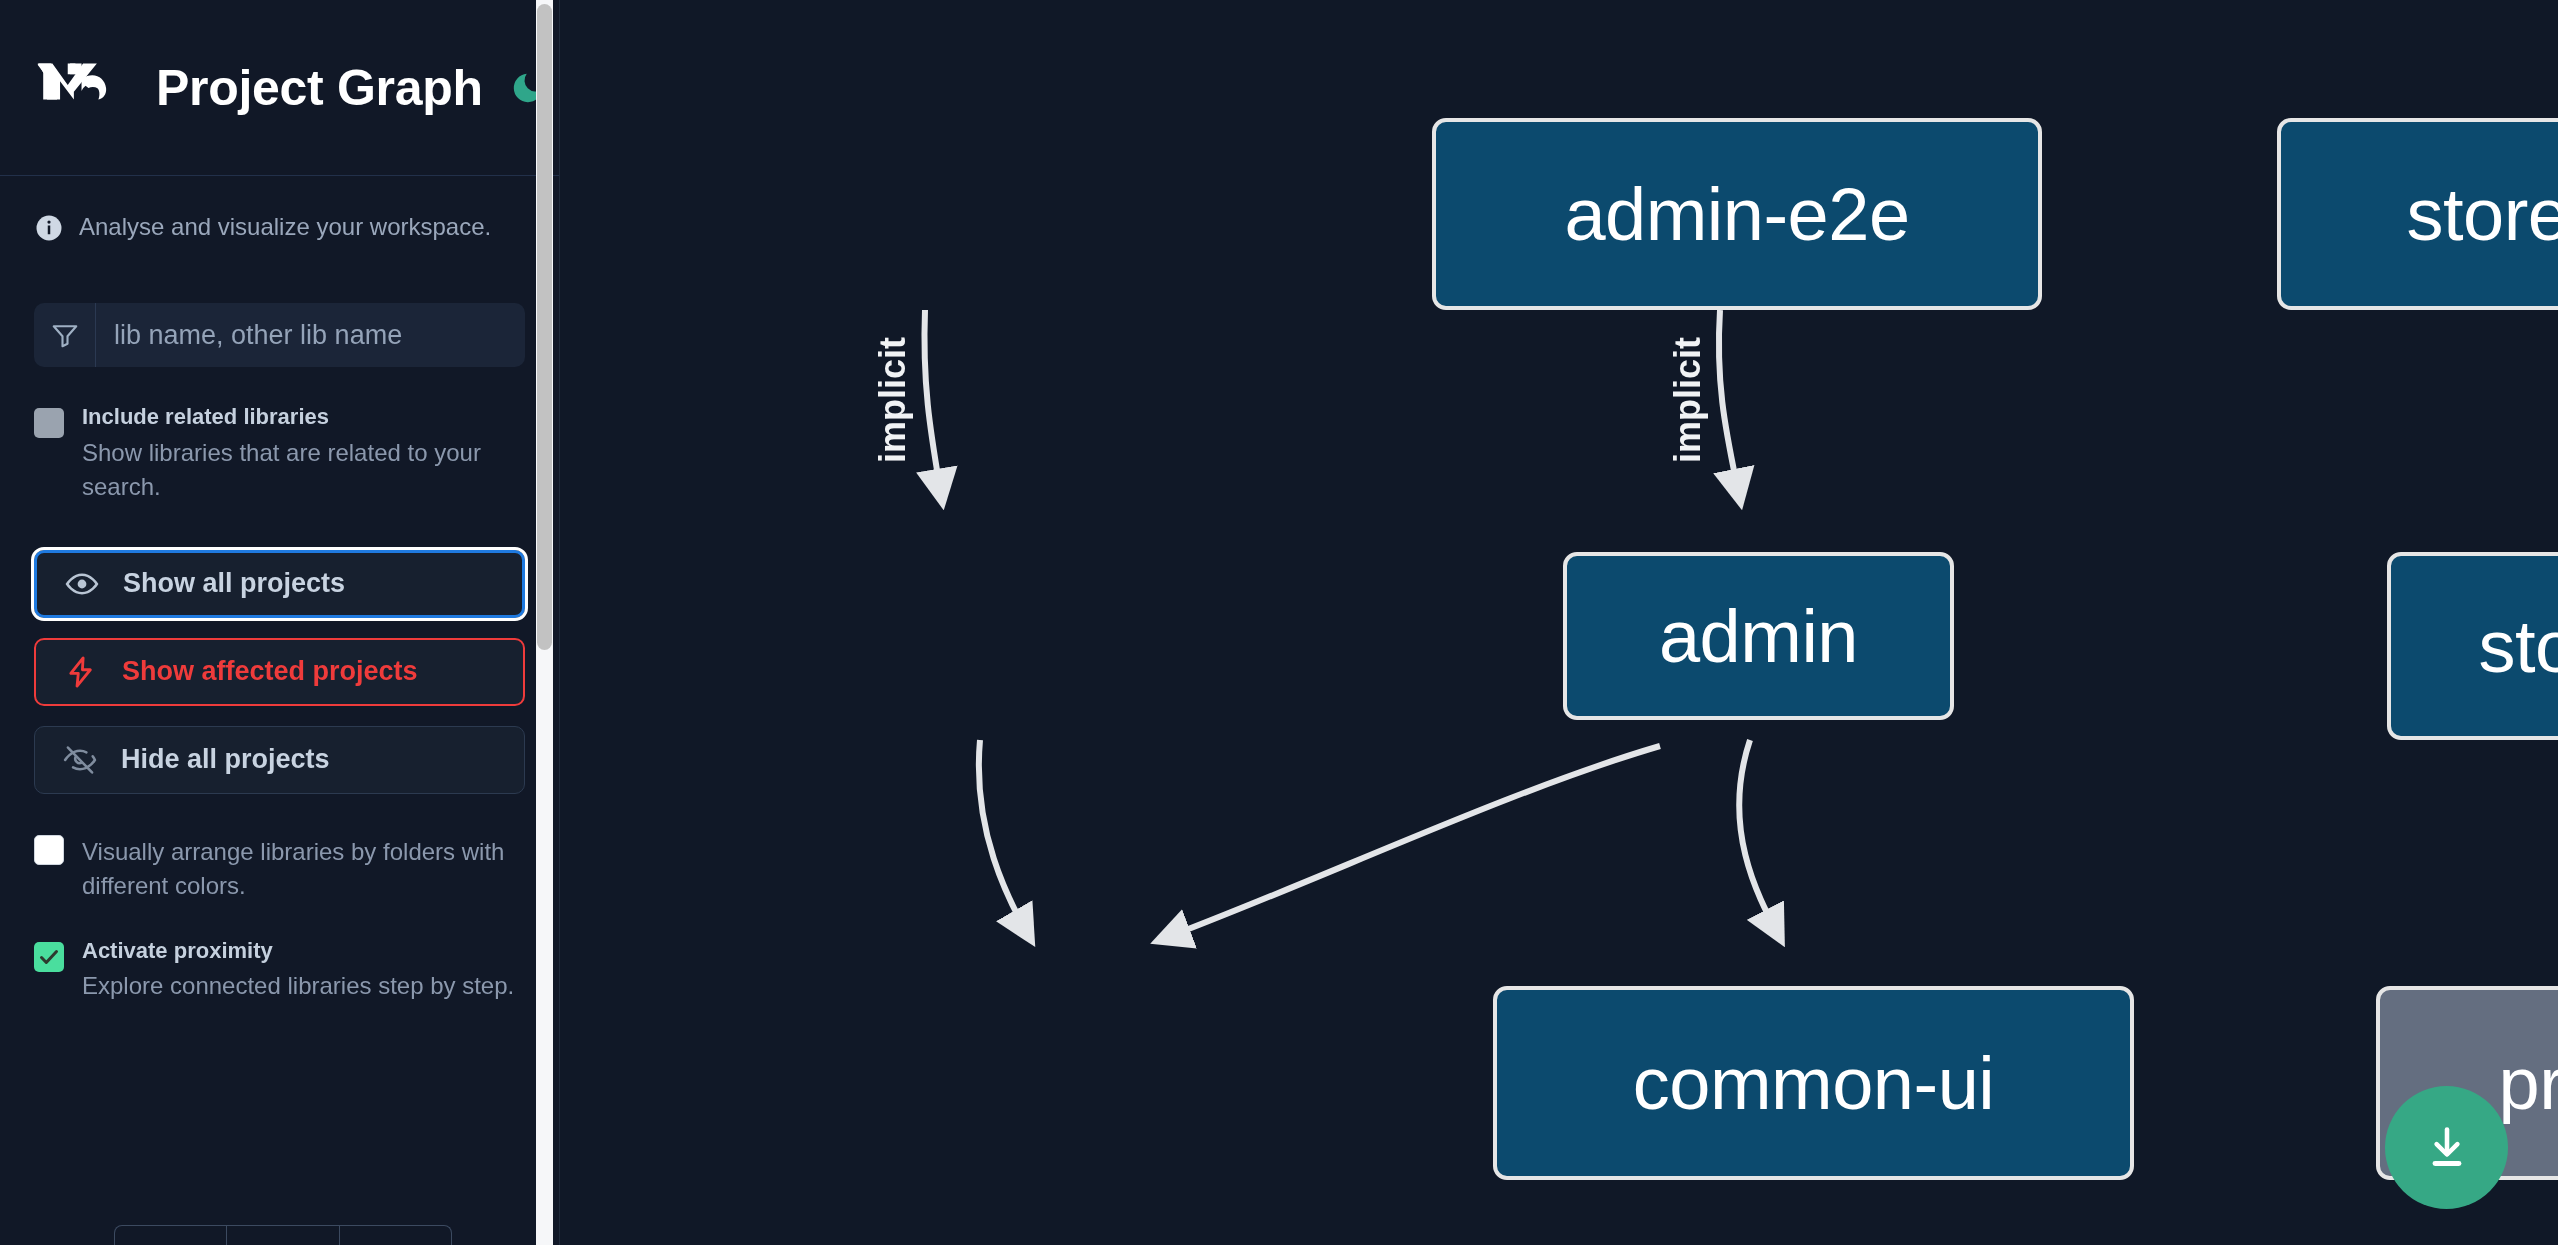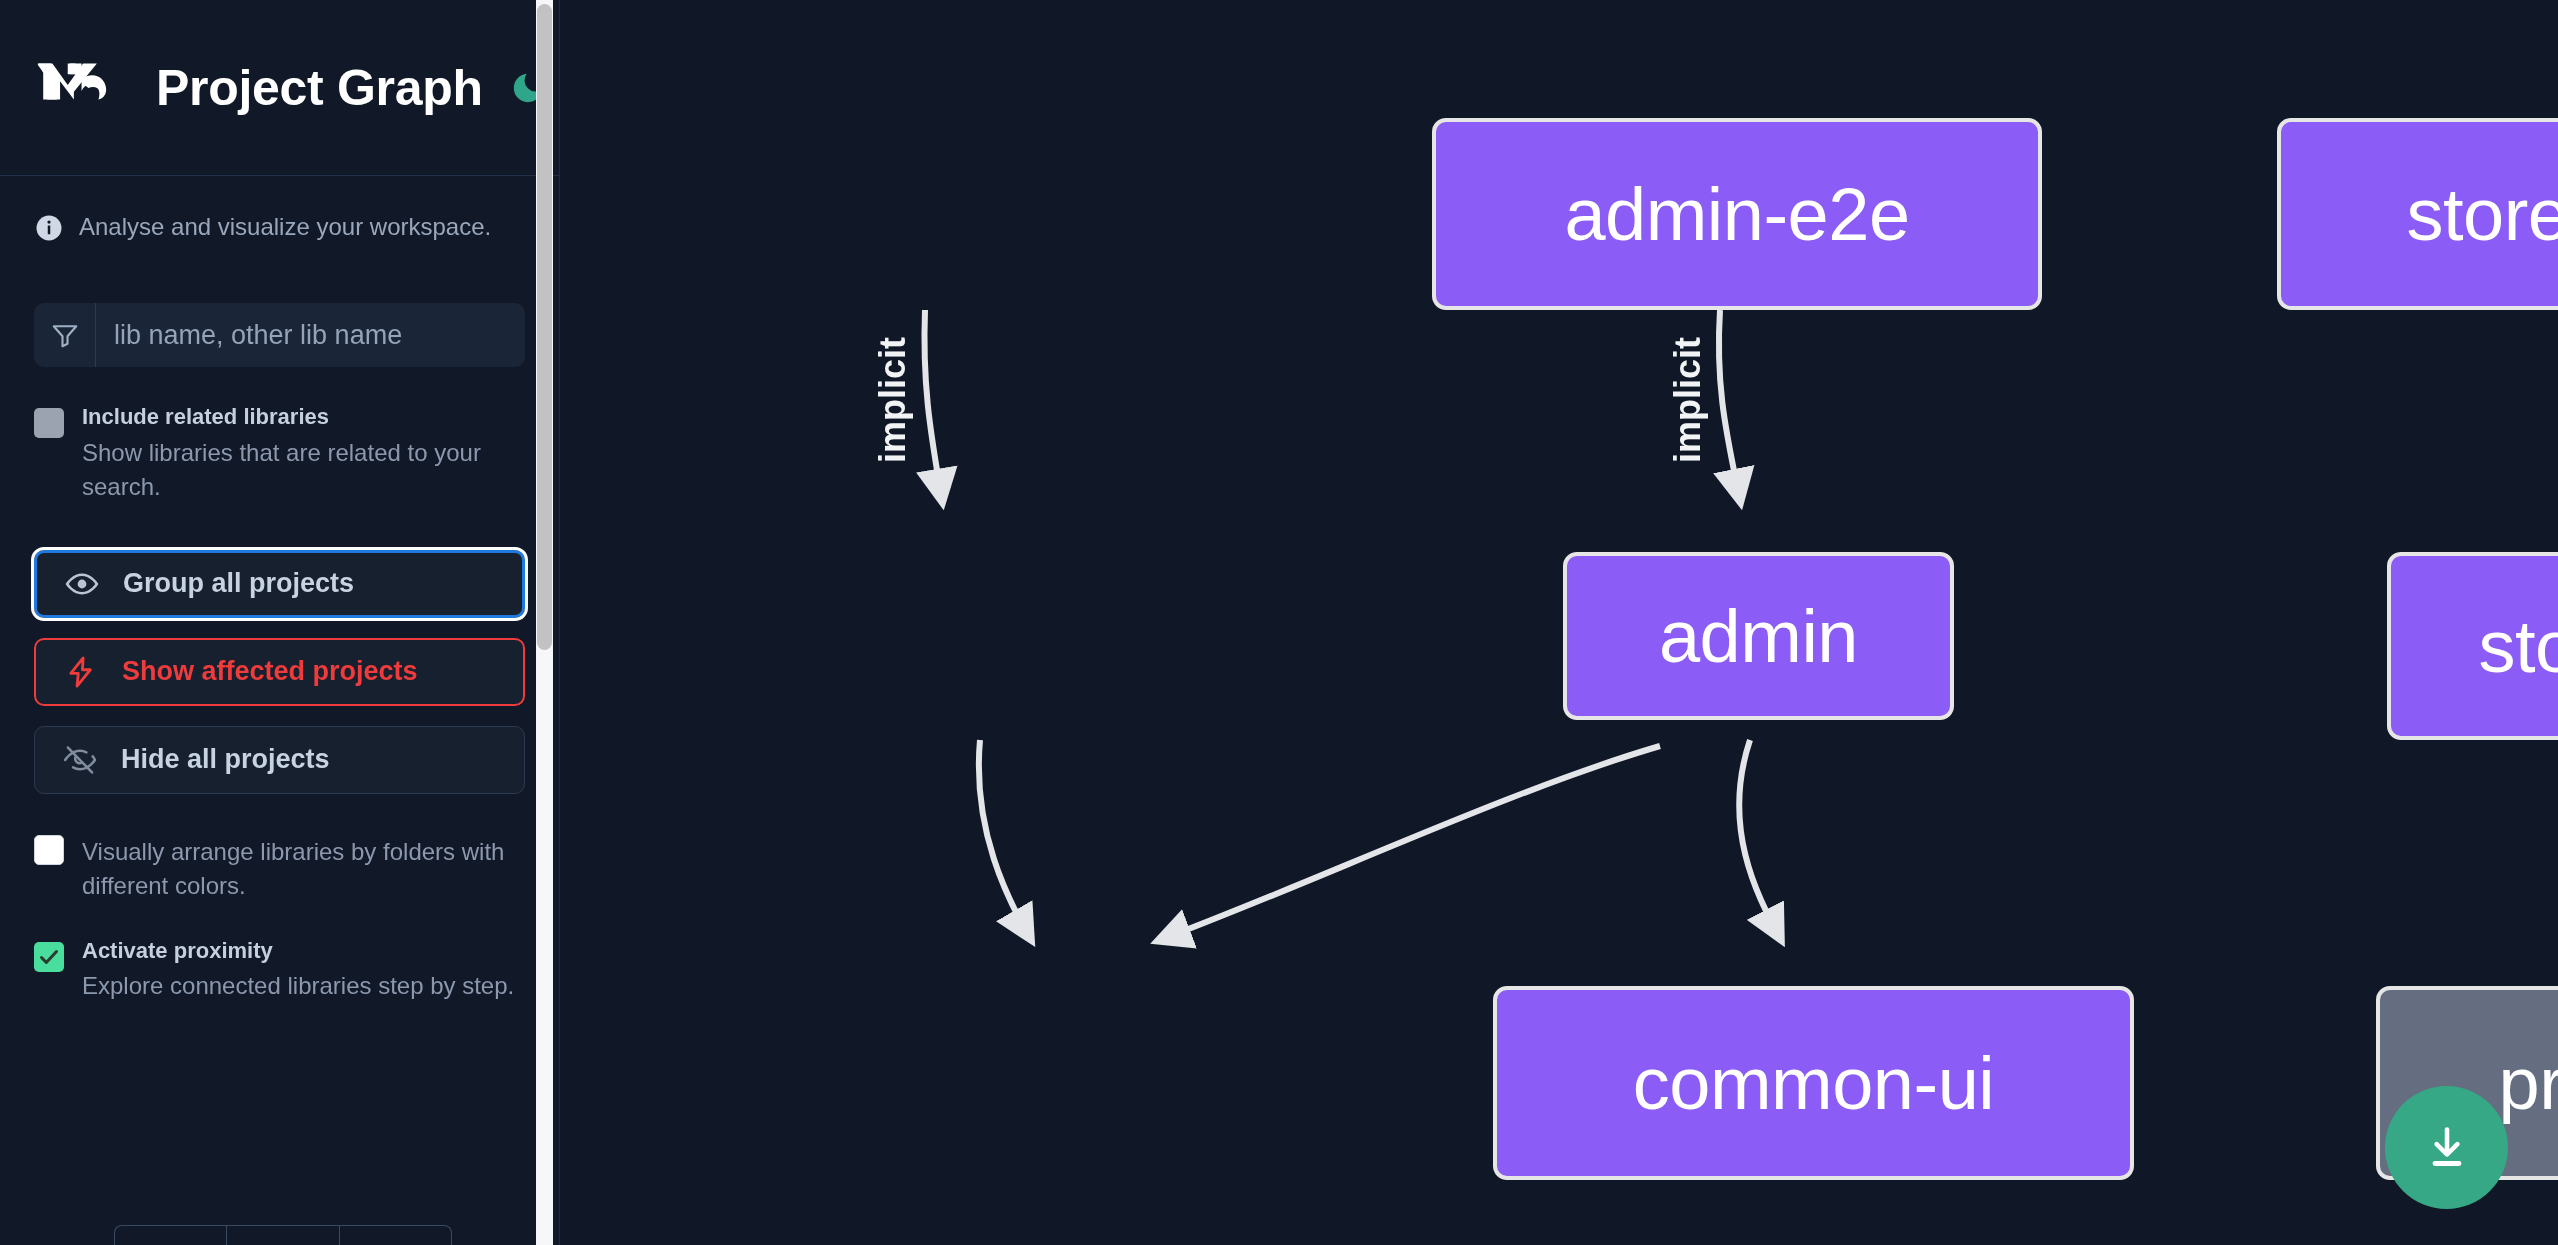--- a/index.html
+++ b/index.html
@@ -129,21 +129,21 @@
     position: absolute;
     border-radius: 14px;
     border: 4px solid #e6e6e6;
     display: flex; align-items: center; justify-content: center;
     color: #ffffff;
     font-size: 74px;
     letter-spacing: -0.5px;
     cursor: pointer;
     white-space: nowrap;
   }
-  .node.pink { background: #8b5cf6; text-align: center; }
+  .node.pink { background: #0c4a6e; text-align: center; }
   .node.grey { background: #646E80; }
 
   .dl-btn {
     position: absolute; right: 50px; bottom: 36px;
     width: 123px; height: 123px; border-radius: 50%;
     background: #36A885;
     display: flex; align-items: center; justify-content: center;
     cursor: pointer; border: none;
   }
 </style>
@@ -204,21 +204,21 @@
 
       <div class="btn-stack">
 
         <div class="gbtn focused">
           <span class="gicon">
             <svg viewBox="0 0 24 24" width="34" height="34" aria-hidden="true">
               <path d="M1.5 12S5.5 5.5 12 5.5 22.5 12 22.5 12 18.5 18.5 12 18.5 1.5 12 1.5 12z" fill="none" stroke="#b9c5d4" stroke-width="1.8"></path>
               <circle cx="12" cy="12" r="3.1" fill="#b9c5d4"></circle>
             </svg>
           </span>
-          <span>Group all projects</span>
+          <span>Show all projects</span>
         </div>
 
         <div class="gbtn danger">
           <span class="gicon">
             <svg viewBox="0 0 24 24" width="34" height="34" aria-hidden="true">
               <path d="M13.5 2 4.8 13h5.3L9.2 22l9.4-11.6h-5.6z" fill="none" stroke="#ef3b3b" stroke-width="2" stroke-linejoin="round"></path>
             </svg>
           </span>
           <span>Show affected projects</span>
         </div>

